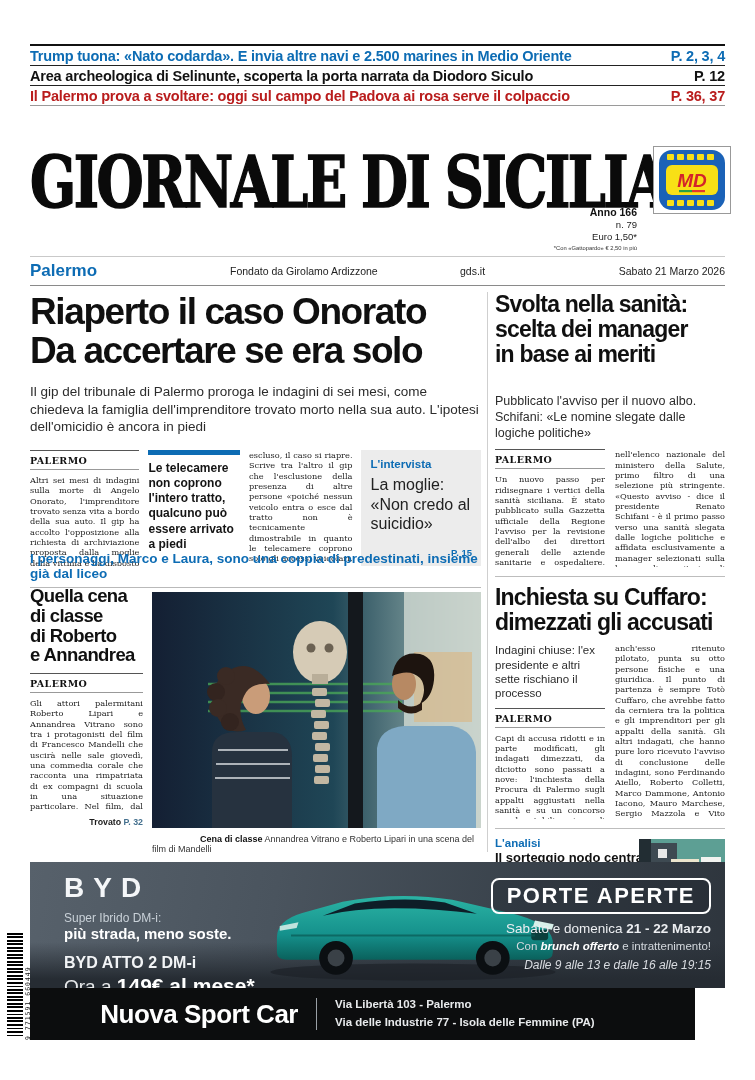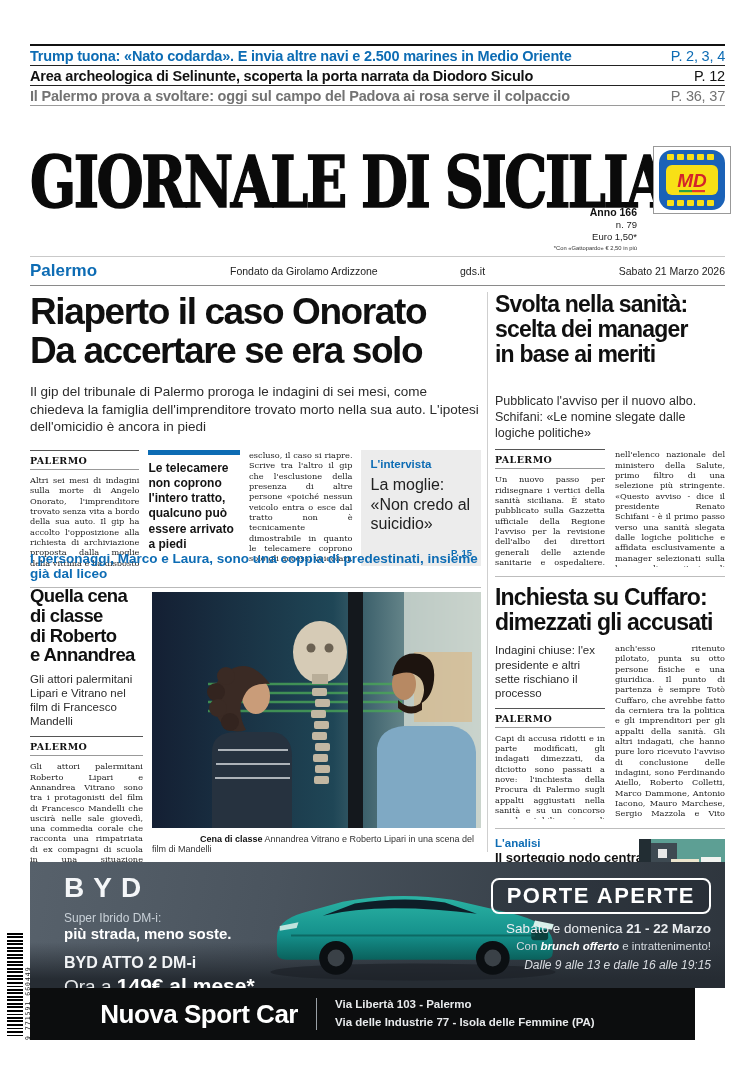--- a/index.html
+++ b/index.html
@@ -12,22 +12,22 @@
   .pre { white-space:pre-line; }
 
   
   .topstrip { position:absolute; left:30px; right:30px; top:44px; border-top:2px solid #111; }
   .ts-row { display:flex; justify-content:space-between; align-items:center;
             height:20px; border-bottom:1.5px solid #222;
             font-weight:bold; font-size:14.5px; letter-spacing:-0.2px; }
   .ts-row:last-child { border-bottom:1px solid #9a9a9a; }
   .ts-blue  { color:#0d6cb4; }
   .ts-black { color:#121212; }
-  .ts-gray  { color:#737373; }
-  .ts-page { font-weight:normal; }
+  .ts-gray  { color:#b91c1c; }
+  .ts-page { font-weight:bold; }
 
   
   .mast-title {
     position:absolute; left:30px; top:140px;
     font-family:"DejaVu Serif", serif; font-weight:bold;
     font-size:66px; letter-spacing:-3px; white-space:nowrap;
     transform:scale(0.82,1.08); transform-origin:0 0; color:#0a0a0a;
     -webkit-text-stroke:1.5px #0a0a0a;
   }
   .md-logo { position:absolute; right:24px; top:146px; }
@@ -223,21 +223,20 @@
   </div>
 
   <div class="bluestrip">I personaggi, Marco e Laura, sono una coppia di predestinati, insieme già dal liceo</div>
 
   <div class="film">
     <div class="film-left">
       <h2 class="film-head pre">Quella cena
 di classe
 di Roberto
 e Annandrea</h2>
-      <p class="film-stand">Gli attori palermitani Lipari e Vitrano nel film di Francesco Mandelli</p>
       <div class="kicker">PALERMO</div>
       <div class="serif film-body">Gli attori palermitani Roberto Lipari e Annandrea Vitrano sono tra i protagonisti del film di Francesco Mandelli che uscirà nelle sale giovedì, una commedia corale che racconta una rimpatriata di ex compagni di scuola in una situazione particolare. Nel film, dal titolo «Cena di classe», Lipari e Vitrano sono Marco e Laura, una coppia di predestinati, insieme già dal liceo.</div>
       <div class="byline">
         <span class="by-name">Trovato</span>
         <span class="by-page">P. 32</span>
       </div>
     </div>
     <div class="film-photo">
       <svg width="329" height="236" viewBox="0 0 329 236">
         <defs>

